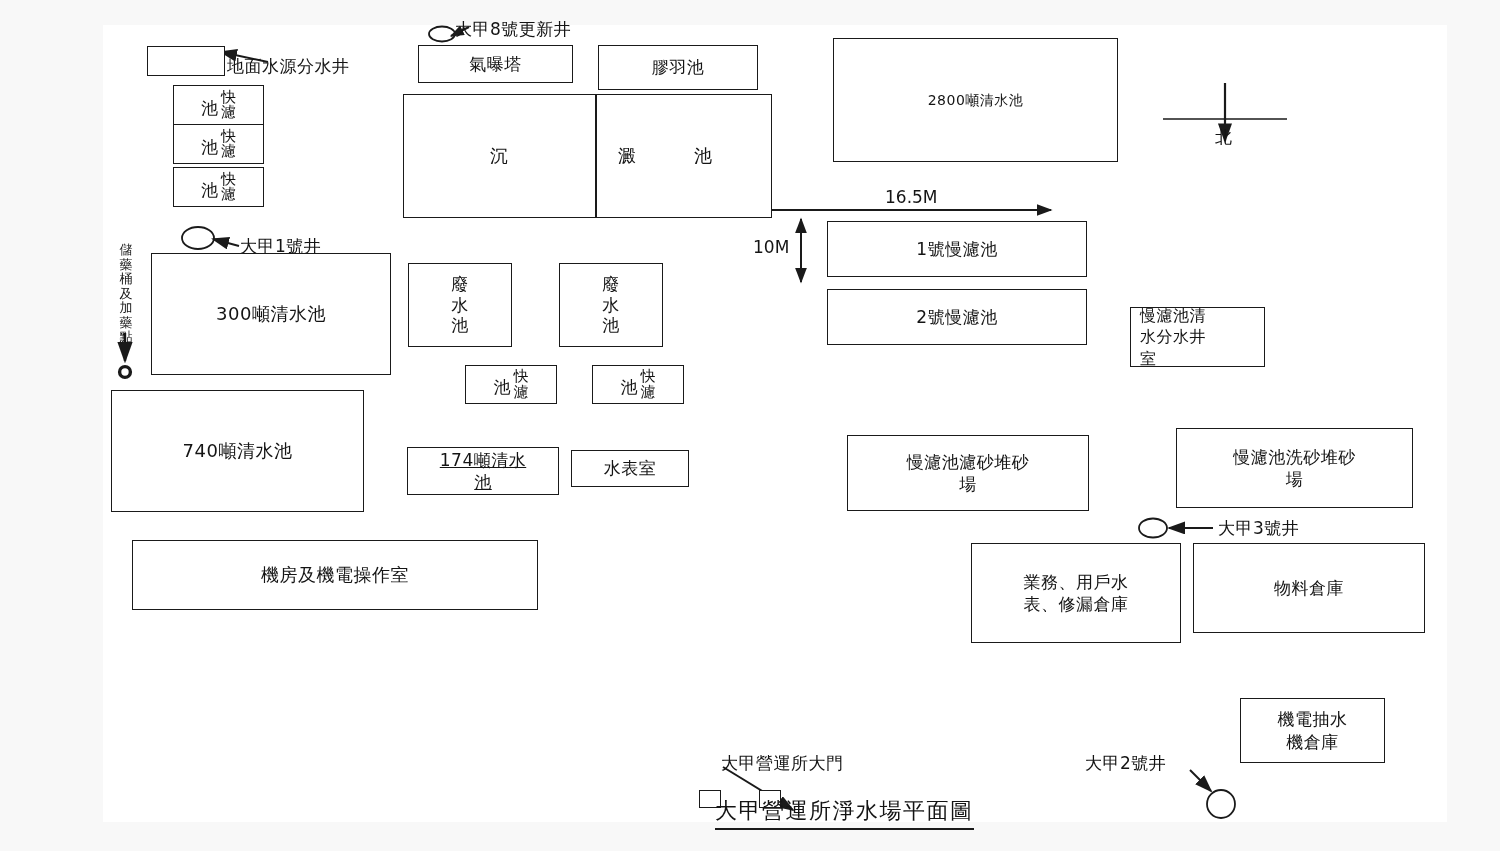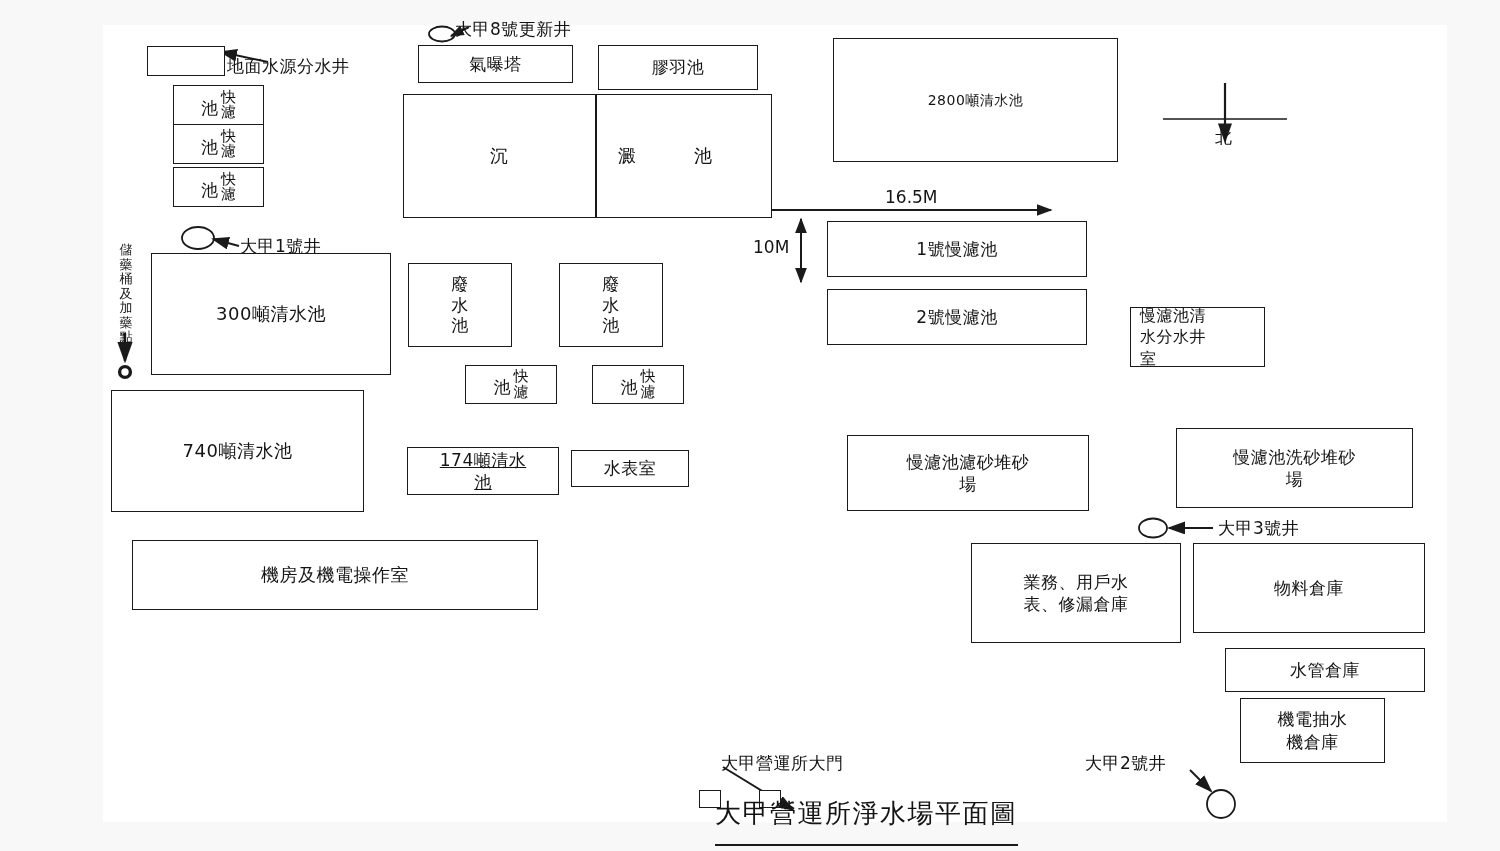--- a/index.html
+++ b/index.html
@@ -116,26 +116,26 @@
     position: absolute;
     left: 0;
     top: 0;
     width: 1344px;
     height: 797px;
     overflow: visible;
     pointer-events: none;
   }
   .title {
     position: absolute;
-    font-size: 26px;
+    font-size: 22px;
     color: #141414;
     letter-spacing: 1.5px;
     white-space: nowrap;
     border-bottom: 2px solid #1a1a1a;
-    padding-bottom: 13px;
+    padding-bottom: 2px;
   }
   .dim {
     position: absolute;
     font-size: 17px;
     color: #141414;
     white-space: nowrap;
   }
   .northlbl {
     position: absolute;
     font-size: 17px;
@@ -317,21 +317,20 @@
     <div class="lbl" style="left:1115px; top:492px;">大甲3號井</div>
 
     <div class="box" style="left:868px; top:518px; width:210px; height:100px;">
       <span style="text-align:center;">
         <span>業務、用戶水</span><br>
         <span>表、修漏倉庫</span>
       </span>
     </div>
     <div class="box" style="left:1090px; top:518px; width:232px; height:90px;">物料倉庫</div>
 
-    <div class="box" style="left:1122px; top:623px; width:200px; height:44px;">水管倉庫</div>
     <div class="box" style="left:1137px; top:673px; width:145px; height:65px;">
       <span style="text-align:center;">
         <span>機電抽水</span><br>
         <span>機倉庫</span>
       </span>
     </div>
 
     <div class="lbl" style="left:618px; top:727px;">大甲營運所大門</div>
     <div class="lbl" style="left:982px; top:727px;">大甲2號井</div>
 

